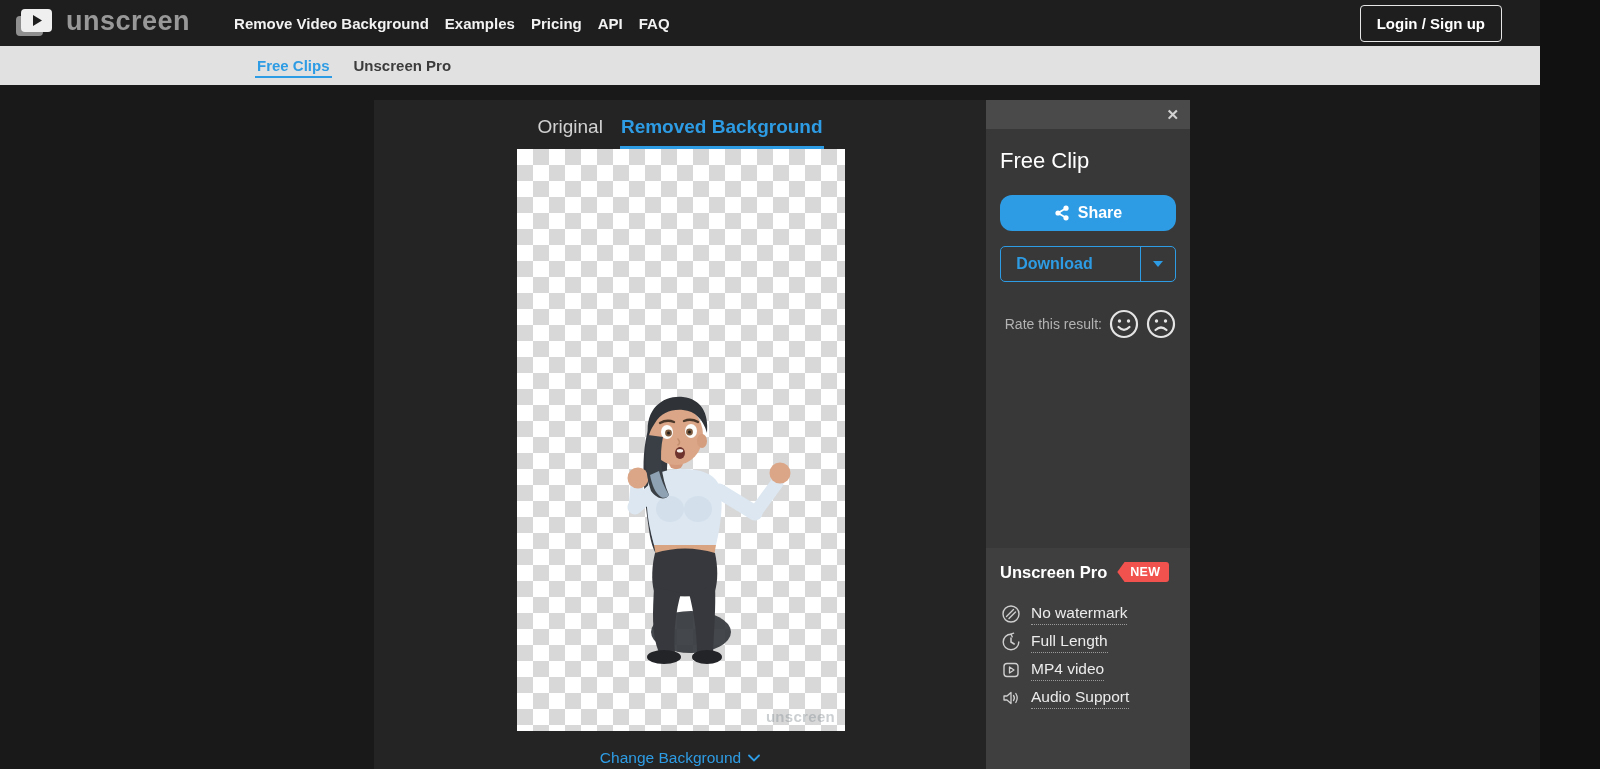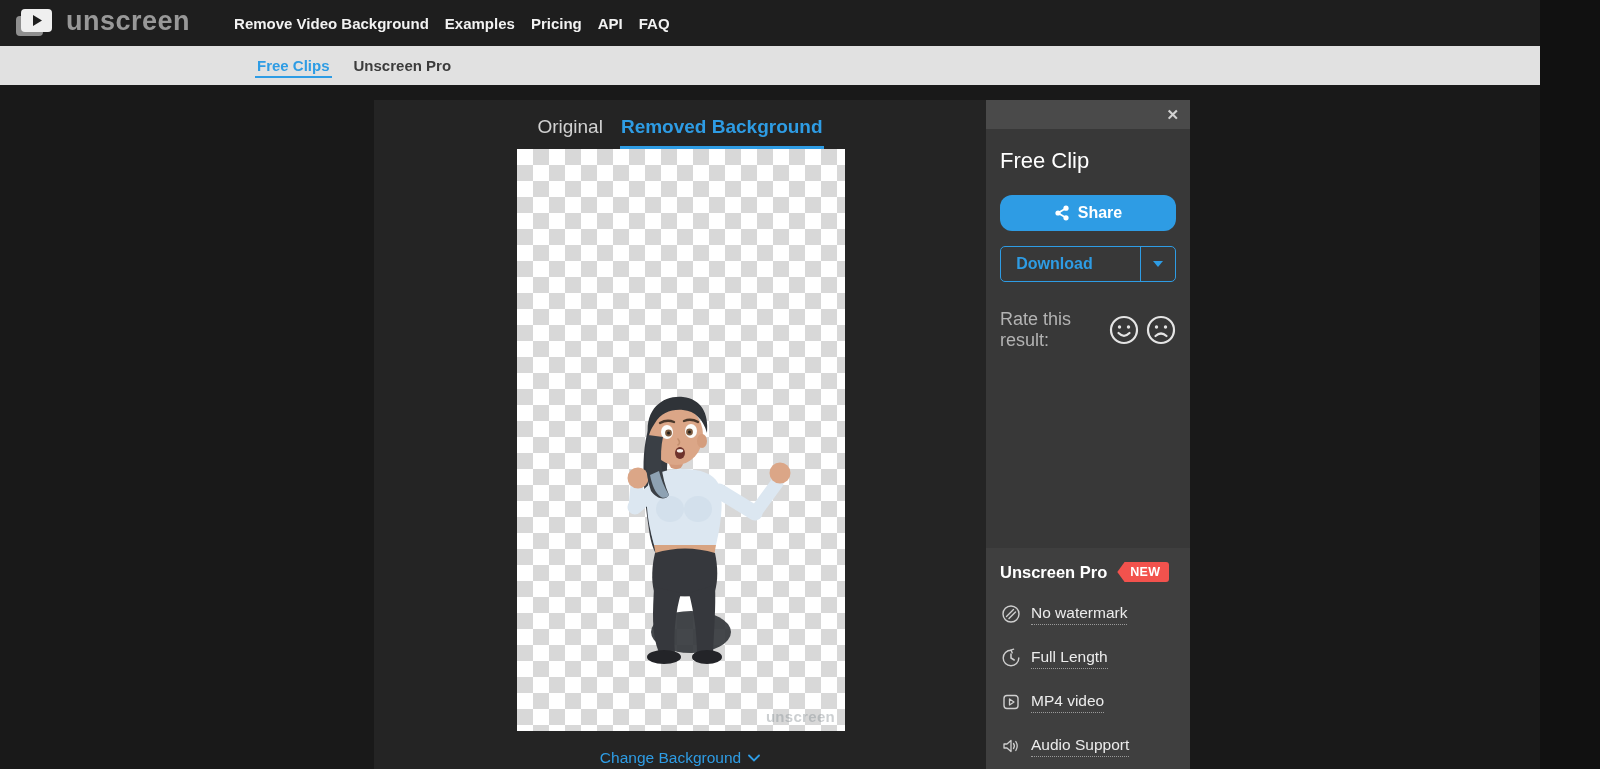--- a/index.html
+++ b/index.html
@@ -47,29 +47,29 @@
 
   .btn-share { margin-top:21px; width:176px; height:36px; background:#2e9ce4; border:none; border-radius:12px;
     color:#fff; font-size:16px; font-weight:700; font-family:inherit; display:flex; align-items:center; justify-content:center; gap:8px; cursor:pointer; }
   .btn-download { margin-top:15px; width:176px; height:36px; background:transparent; border:1px solid #2e9ce4; border-radius:5px;
     color:#2e9ce4; display:flex; align-items:stretch; cursor:pointer;gap:32px; }
   .dl-main { flex:1; display:flex; align-items:center; justify-content:center; font-size:16px; font-weight:700; }
   .dl-caret { width:35px; border-left:1px solid #2e9ce4; display:flex; align-items:center; justify-content:center; }
   .caret-down { width:0; height:0; border-left:5px solid transparent; border-right:5px solid transparent; border-top:6px solid #2e9ce4; }
 
   .rate-row { margin-top:27px; display:flex; align-items:center; justify-content:flex-end; gap:7px; }
-  .rate-label { color:#b3b3b3; font-size:18px; }
+  .rate-label { color:#b3b3b3; font-size:14px; }
   .face { cursor:pointer; display:flex; }
 
   .pro-section { position:absolute; left:0; top:448px; width:100%; bottom:-60px; background:#3f3f3f; padding:14px 14px 0; }
   .pro-title-row { display:flex; align-items:center; }
   .pro-title { color:#ffffff; font-size:16.5px; font-weight:700; }
   .new-badge { margin-left:10px; background:#f2524d; color:#fff; font-size:12.5px; font-weight:800; letter-spacing:.3px;
     padding:3px 9px 3px 13px; border-radius:3px; clip-path:polygon(0 50%, 14% 0, 100% 0, 100% 100%, 14% 100%); }
-  .features { margin-top:21px; display:flex; flex-direction:column; gap:22px; }
+  .features { margin-top:21px; display:flex; flex-direction:column; gap:6px; }
   .feature { display:flex; align-items:center; gap:9px; }
   .feature svg { flex:0 0 auto; }
   .feature-label { color:#ececec; font-size:15.5px; border-bottom:1px dotted #9a9a9a; padding-bottom:2px; }
 </style>
 </head>
 <body>
 
 <div class="app">
 
   <header class="topbar">
@@ -81,20 +81,21 @@
       </svg>
       <span class="brand-text">unscreen</span>
     </div>
     <nav class="main-nav">
       <span class="nav-item">Remove Video Background</span>
       <span class="nav-item">Examples</span>
       <span class="nav-item">Pricing</span>
       <span class="nav-item">API</span>
       <span class="nav-item">FAQ</span>
     </nav>
+    <button class="login-btn">Login / Sign up</button>
   </header>
 
   <div class="subnav">
     <div class="subnav-notch"></div>
     <span class="subnav-item active">Free Clips</span>
     <span class="subnav-item">Unscreen Pro</span>
   </div>
 
   <div class="stage">
 

